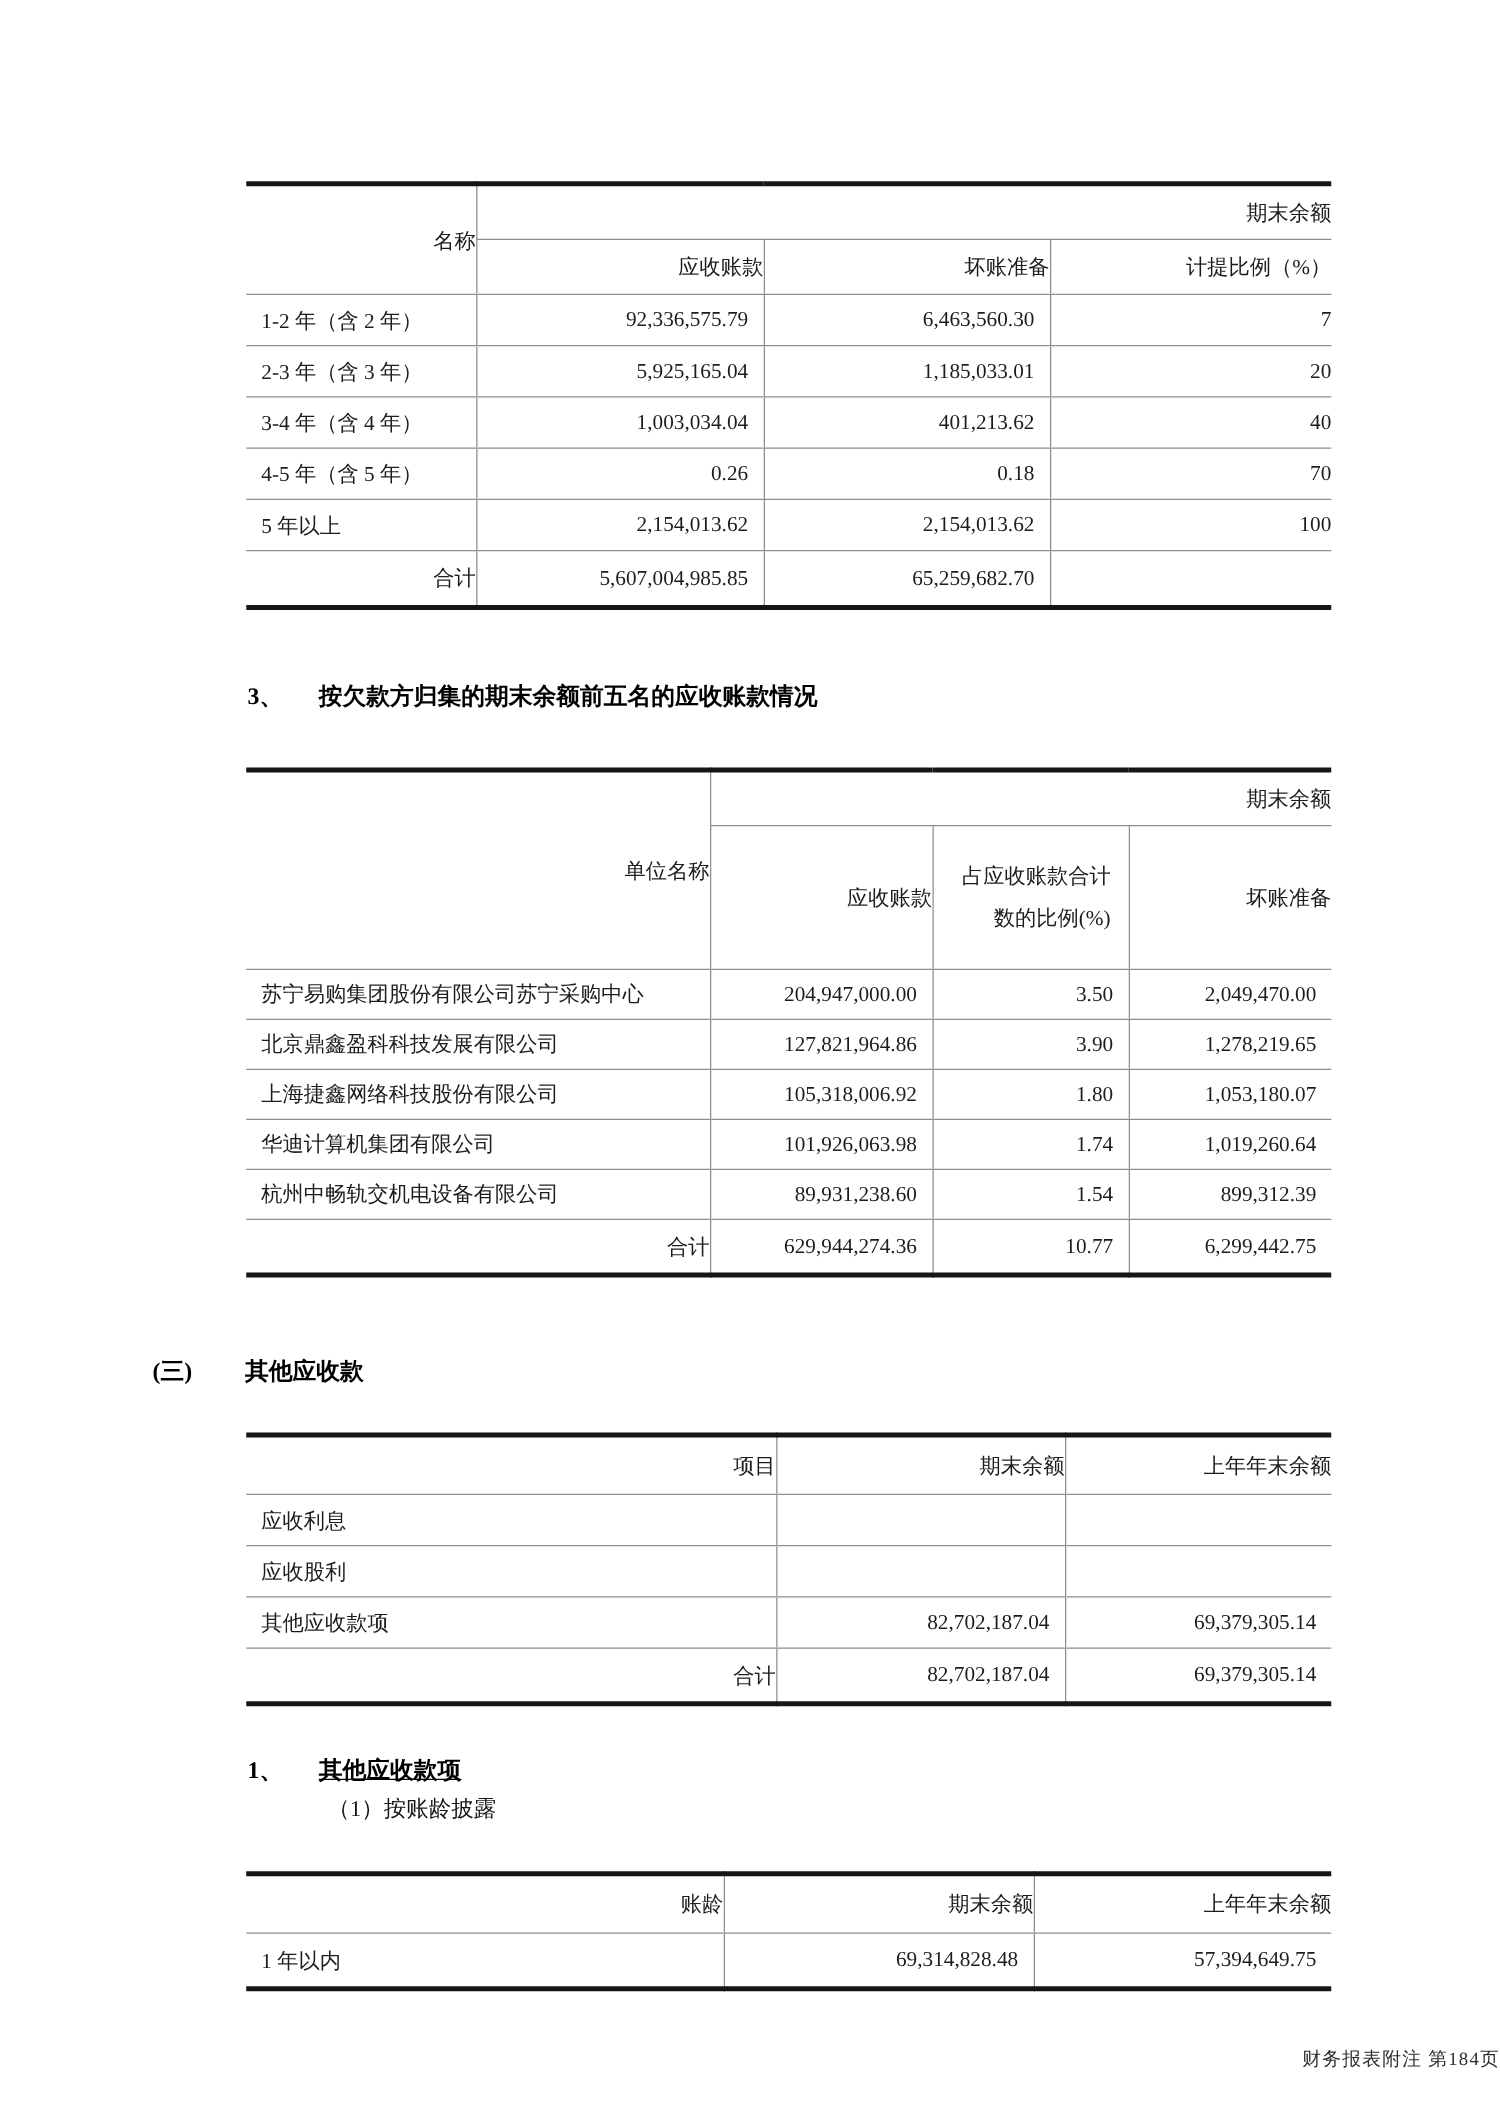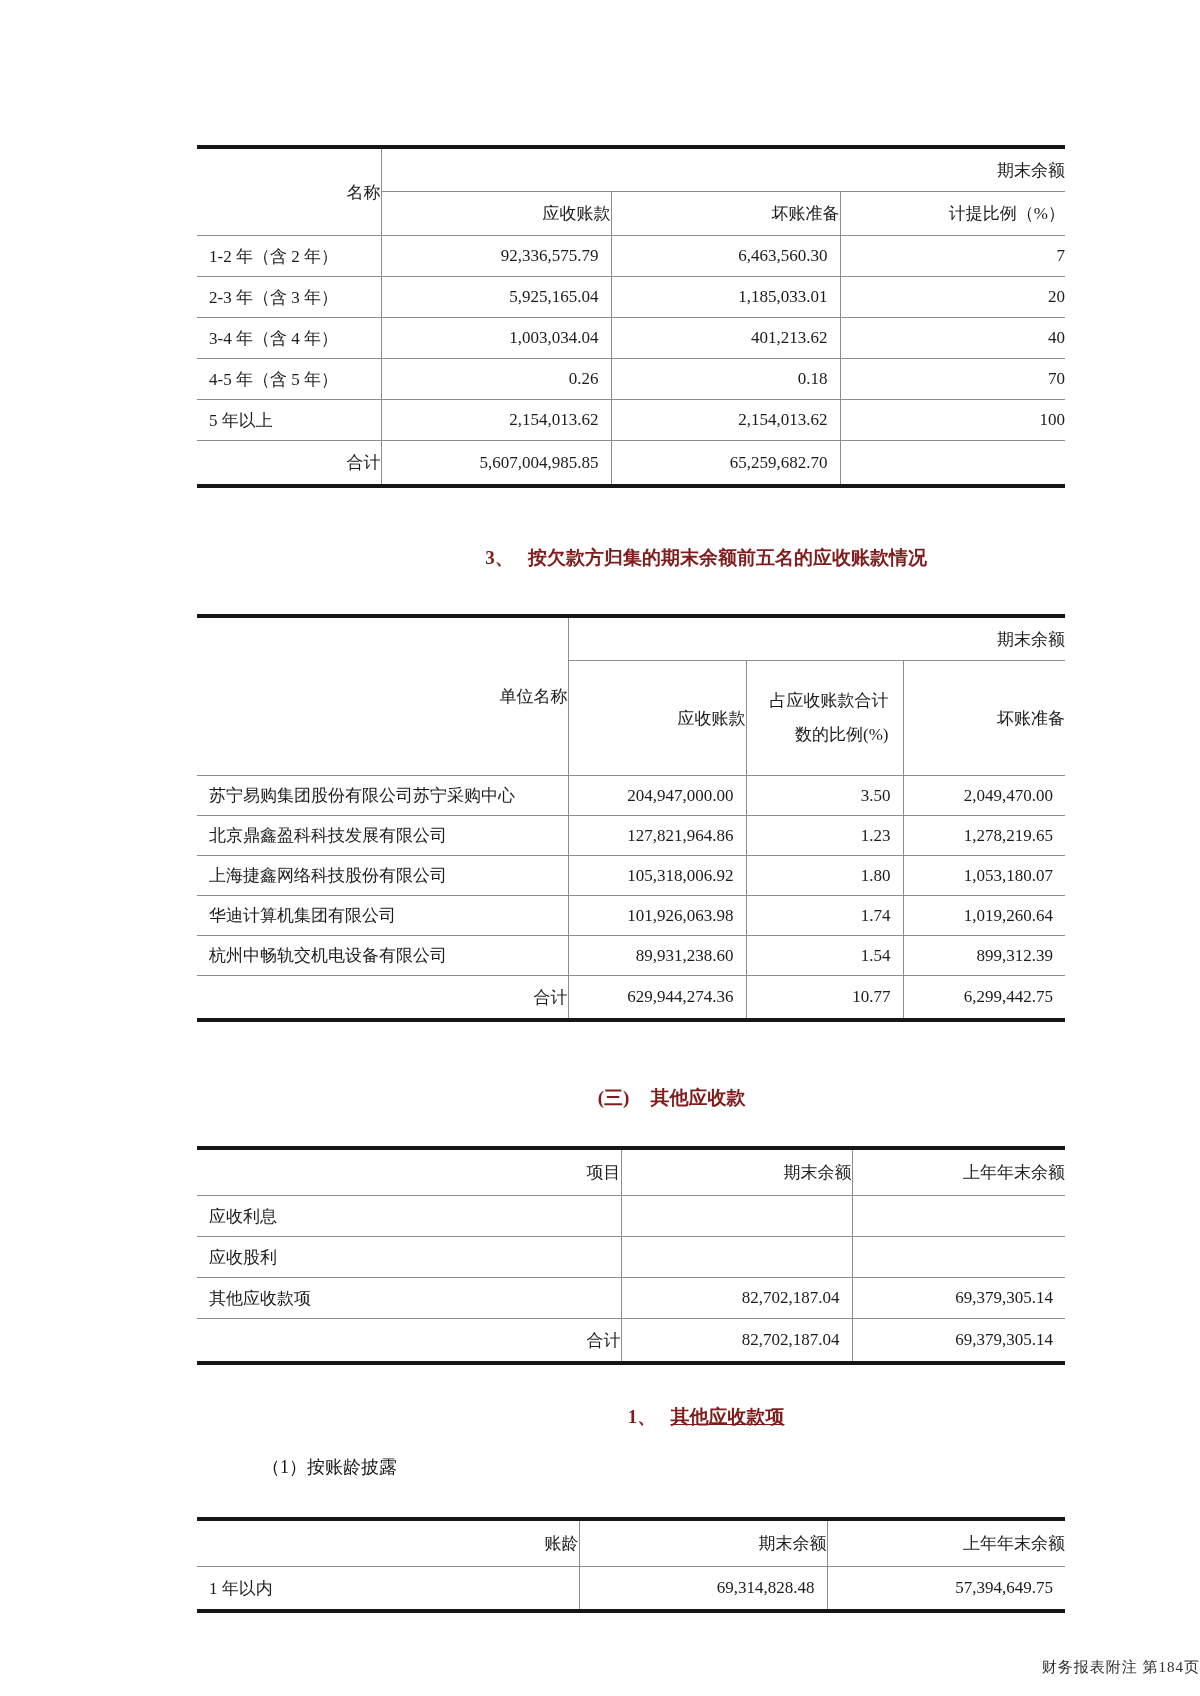--- a/index.html
+++ b/index.html
@@ -50,32 +50,31 @@
   .t3 th { height: 45px; }
   .t3 td { height: 40px; }
   .t3 .totalrow td { height: 42px; }
   .t4 th { height: 45px; }
   .t4 td { height: 42px; }
   
   .hd {
     font-weight: bold;
     font-size: 19px;
     line-height: 28px;
-    color: #7f1d1d;
-    text-align: center;
+    color: #000000;
   }
   .hd-num { display: inline-block; }
   .hd3 { margin: 56px 0 0 198px; }
   .hd3 .hd-num { width: 57px; }
   .hdsan { margin: 62px 0 0 122px; }
   .hdsan .hd-num { width: 74px; }
   .hd1 { margin: 38px 0 0 198px; text-decoration: underline; }
   .hd1 .hd-num { width: 57px; }
   .hd11 {
-    margin: 23px 0 0 262px;
+    margin: 3px 0 0 262px;
     font-size: 18px;
     line-height: 26px;
     font-weight: normal;
     color: #161616;
   }
   .spacer-t1 { height: 145px; }
   .gap-t2 { height: 42px; }
   .gap-t3 { height: 34px; }
   .gap-t4 { height: 37px; }
   .footer {
@@ -172,21 +171,21 @@
   </tr>
   <tr>
     <td class="label">苏宁易购集团股份有限公司苏宁采购中心</td>
     <td class="num bl">204,947,000.00</td>
     <td class="num bl">3.50</td>
     <td class="num bl">2,049,470.00</td>
   </tr>
   <tr>
     <td class="label">北京鼎鑫盈科科技发展有限公司</td>
     <td class="num bl">127,821,964.86</td>
-    <td class="num bl">1.23</td>
+    <td class="num bl">3.90</td>
     <td class="num bl">1,278,219.65</td>
   </tr>
   <tr>
     <td class="label">上海捷鑫网络科技股份有限公司</td>
     <td class="num bl">105,318,006.92</td>
     <td class="num bl">1.80</td>
     <td class="num bl">1,053,180.07</td>
   </tr>
   <tr>
     <td class="label">华迪计算机集团有限公司</td>

